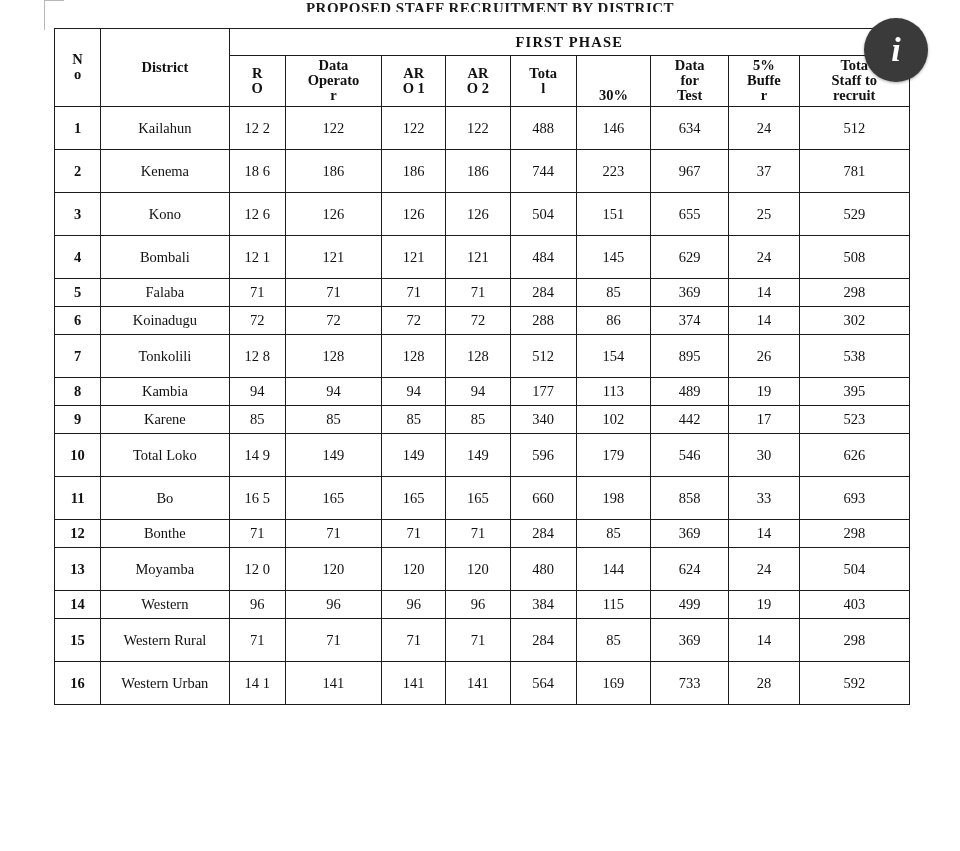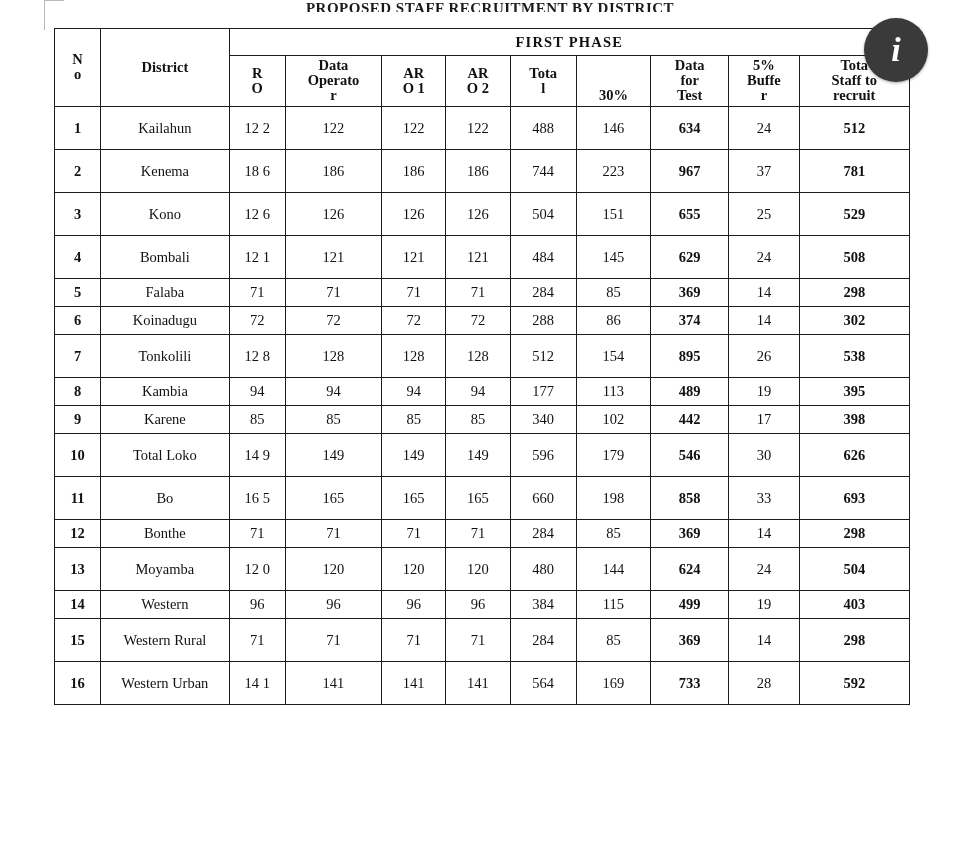--- a/index.html
+++ b/index.html
@@ -92,21 +92,21 @@
   col.c-aro1    { width: 64px; }
   col.c-aro2    { width: 64px; }
   col.c-total   { width: 66px; }
   col.c-thirty  { width: 74px; }
   col.c-test    { width: 78px; }
   col.c-buffer  { width: 70px; }
   col.c-staff   { width: 110px; }
 
   td.no-cell { font-weight: bold; font-size: 15px; }
   td.dist-cell { font-size: 15px; }
-  td.b { font-weight: bold; margin-top: 28px; }
+  td.b { font-weight: normal; margin-top: 28px; }
   td.reg { font-weight: normal; }
 
   
   td.low { vertical-align: bottom; padding-bottom: 1px; }
 
   .row-tall td { height: 42px; }
   .row-short td { height: 27px; }
 
   .info-badge {
     position: absolute;
@@ -313,21 +313,21 @@
           <td class="no-cell">9</td>
           <td class="dist-cell">Karene</td>
           <td class="reg">85</td>
           <td class="reg">85</td>
           <td class="reg">85</td>
           <td class="reg">85</td>
           <td class="reg">340</td>
           <td class="reg low">102</td>
           <td class="b low">442</td>
           <td class="reg low">17</td>
-          <td class="b low">398</td>
+          <td class="b low">523</td>
         </tr>
         <tr class="row-tall">
           <td class="no-cell">10</td>
           <td class="dist-cell">Total Loko</td>
           <td class="reg">14 9</td>
           <td class="reg">149</td>
           <td class="reg">149</td>
           <td class="reg">149</td>
           <td class="reg">596</td>
           <td class="reg low">179</td>

